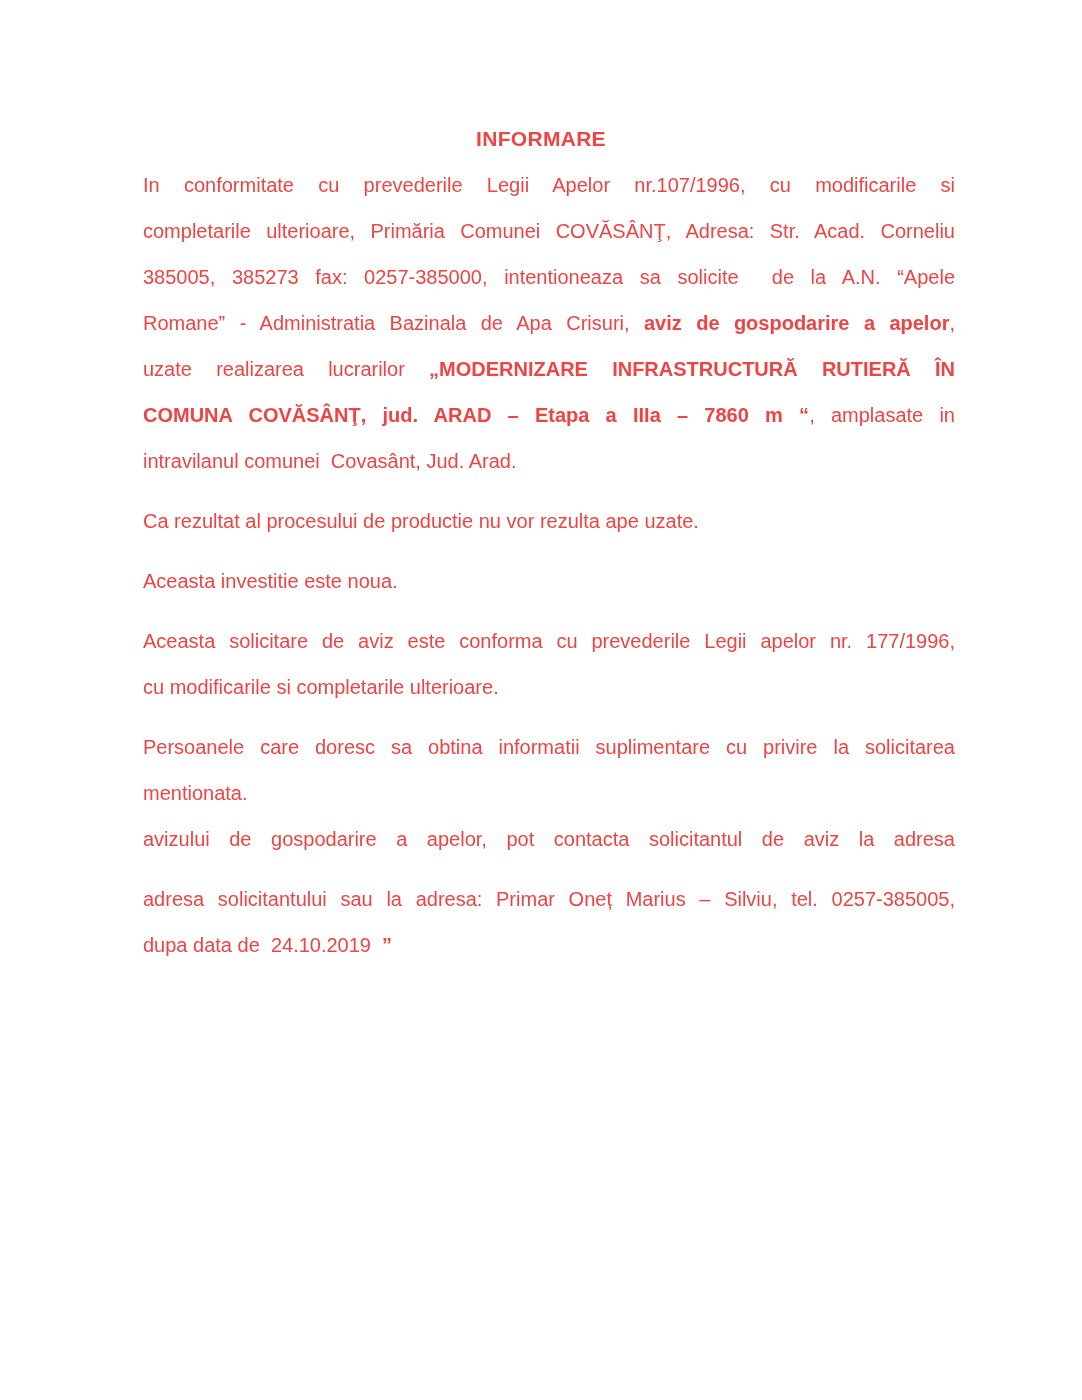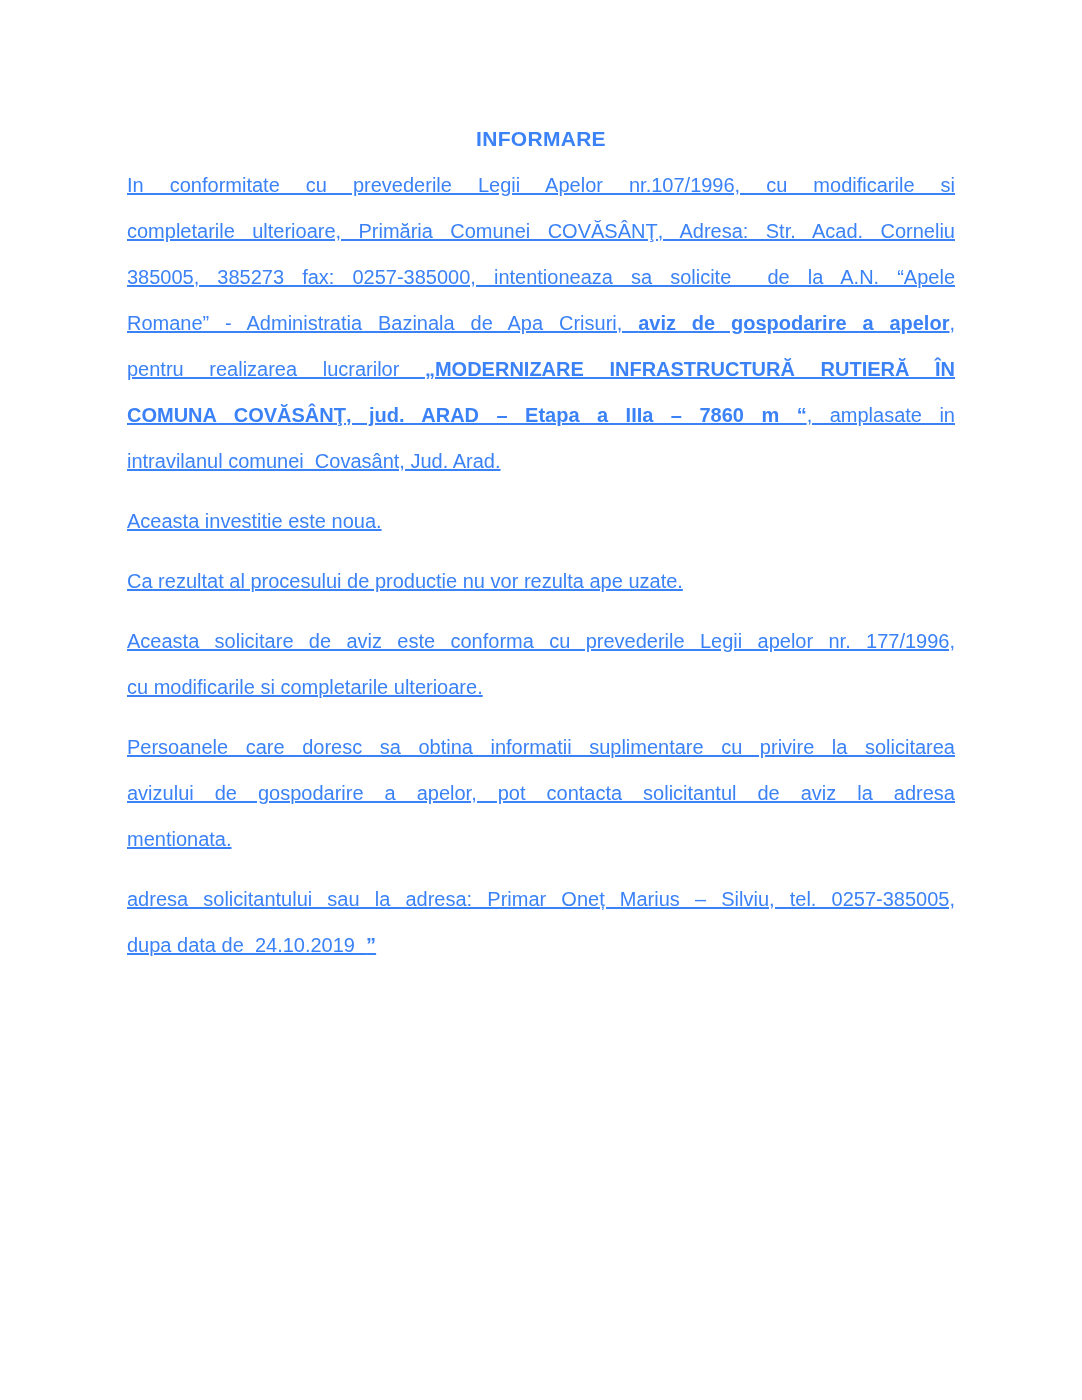--- a/index.html
+++ b/index.html
@@ -9,34 +9,33 @@
   }
   .page {
     position: relative;
     width: 1082px;
     height: 1400px;
     background: #ffffff;
     box-sizing: border-box;
     padding: 116px 127px 0 127px;
     font-family: "Liberation Sans", sans-serif;
     font-size: 20px;
-    color: #3b82f6;
+    color: #ef4444;
     overflow: hidden;
   }
   .doc-title {
     text-align: center;
     font-weight: bold;
     font-size: 21px;
     line-height: 46px;
     letter-spacing: 0.3px;
     margin: 0;
   }
   .paragraph {
-    margin: 0 0 14px 0;
-    text-decoration: underline;
+    margin: 0 0 14px 16px;
   }
   .line {
     line-height: 46px;
     min-height: 46px;
   }
   .line.justified {
     text-align: justify;
     text-align-last: justify;
     -moz-text-align-last: justify;
     text-justify: inter-word;
@@ -49,37 +48,37 @@
 <body>
 
 <div class="page">
   <div class="doc-title">INFORMARE</div>
   <div id="doc-body">
       <div class="paragraph">
         <div class="line justified"><span class="seg">In conformitate cu prevederile Legii Apelor nr.107/1996, cu modificarile si</span></div>
         <div class="line justified"><span class="seg">completarile ulterioare, Primăria Comunei COVĂSÂNŢ, Adresa: Str. Acad. Corneliu</span></div>
         <div class="line justified"><span class="seg">385005, 385273 fax: 0257-385000, intentioneaza sa solicite&nbsp; de la A.N. “Apele</span></div>
         <div class="line justified"><span class="seg">Romane” - Administratia Bazinala de Apa Crisuri, </span><span class="seg bold">aviz de gospodarire a apelor</span><span class="seg">,</span></div>
-        <div class="line justified"><span class="seg">pentru realizarea lucrarilor </span><span class="seg bold">„MODERNIZARE INFRASTRUCTURĂ RUTIERĂ ÎN</span></div>
+        <div class="line justified"><span class="seg">uzate realizarea lucrarilor </span><span class="seg bold">„MODERNIZARE INFRASTRUCTURĂ RUTIERĂ ÎN</span></div>
         <div class="line justified"><span class="seg bold">COMUNA COVĂSÂNŢ, jud. ARAD – Etapa a IIIa – 7860 m “</span><span class="seg">, amplasate in</span></div>
         <div class="line"><span class="seg">intravilanul comunei&nbsp; Covasânt, Jud. Arad.</span></div>
       </div>
       <div class="paragraph">
-        <div class="line"><span class="seg">Aceasta investitie este noua.</span></div>
+        <div class="line"><span class="seg">Ca rezultat al procesului de productie nu vor rezulta ape uzate.</span></div>
       </div>
       <div class="paragraph">
-        <div class="line"><span class="seg">Ca rezultat al procesului de productie nu vor rezulta ape uzate.</span></div>
+        <div class="line"><span class="seg">Aceasta investitie este noua.</span></div>
       </div>
       <div class="paragraph">
         <div class="line justified"><span class="seg">Aceasta solicitare de aviz este conforma cu prevederile Legii apelor nr. 177/1996,</span></div>
         <div class="line"><span class="seg">cu modificarile si completarile ulterioare.</span></div>
       </div>
       <div class="paragraph">
         <div class="line justified"><span class="seg">Persoanele care doresc sa obtina informatii suplimentare cu privire la solicitarea</span></div>
+        <div class="line"><span class="seg">mentionata.</span></div>
         <div class="line justified"><span class="seg">avizului de gospodarire a apelor, pot contacta solicitantul de aviz la adresa</span></div>
-        <div class="line"><span class="seg">mentionata.</span></div>
       </div>
       <div class="paragraph">
         <div class="line justified"><span class="seg">adresa solicitantului sau la adresa: Primar Oneț Marius – Silviu, tel. 0257-385005,</span></div>
         <div class="line"><span class="seg">dupa data de&nbsp; 24.10.2019 &nbsp;</span><span class="seg bold">”</span></div>
       </div>
     </div>
 </div>
 
 </body></html>

